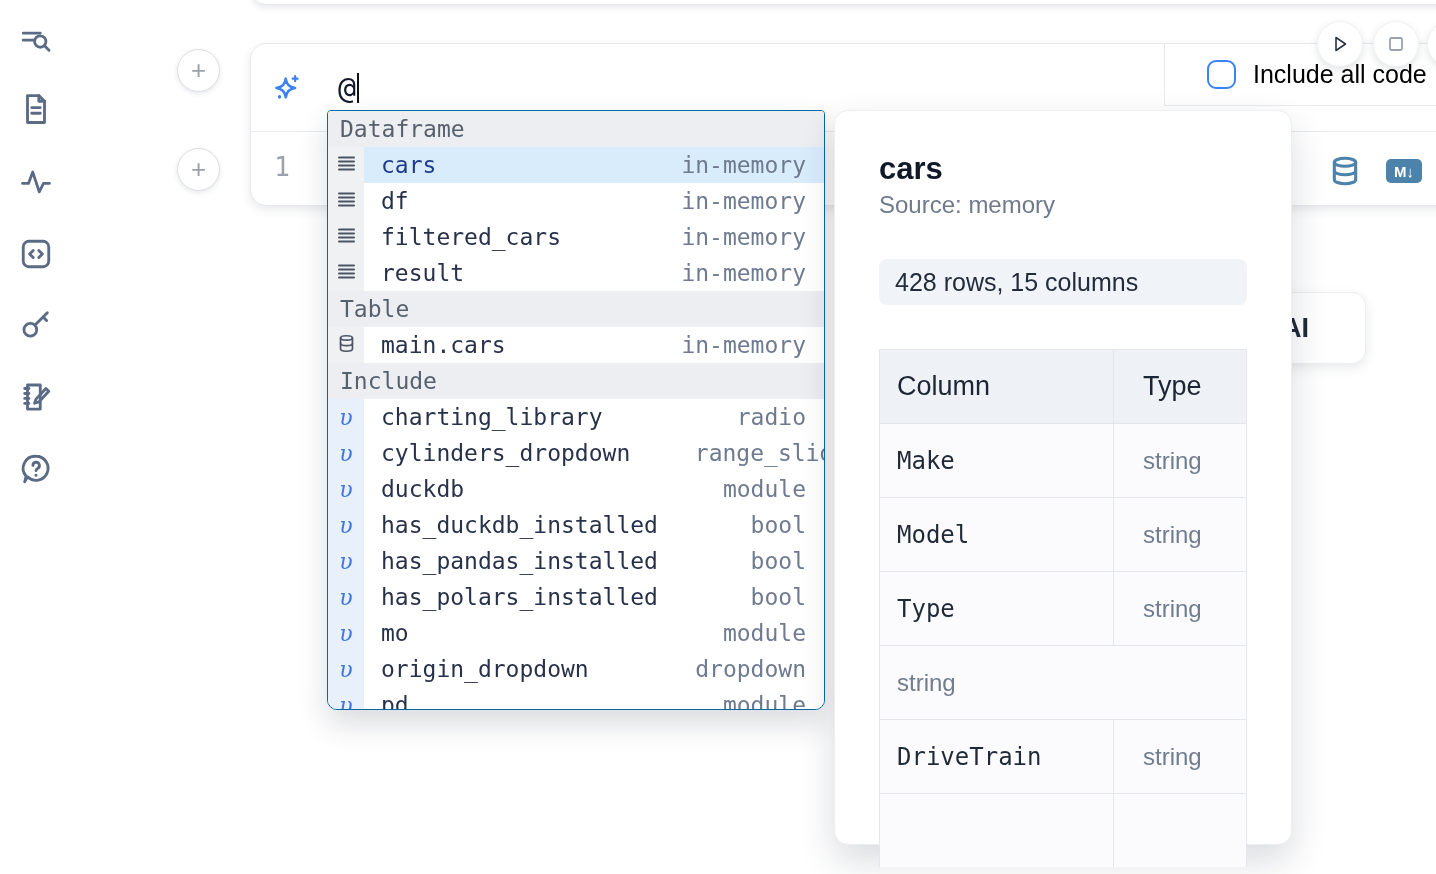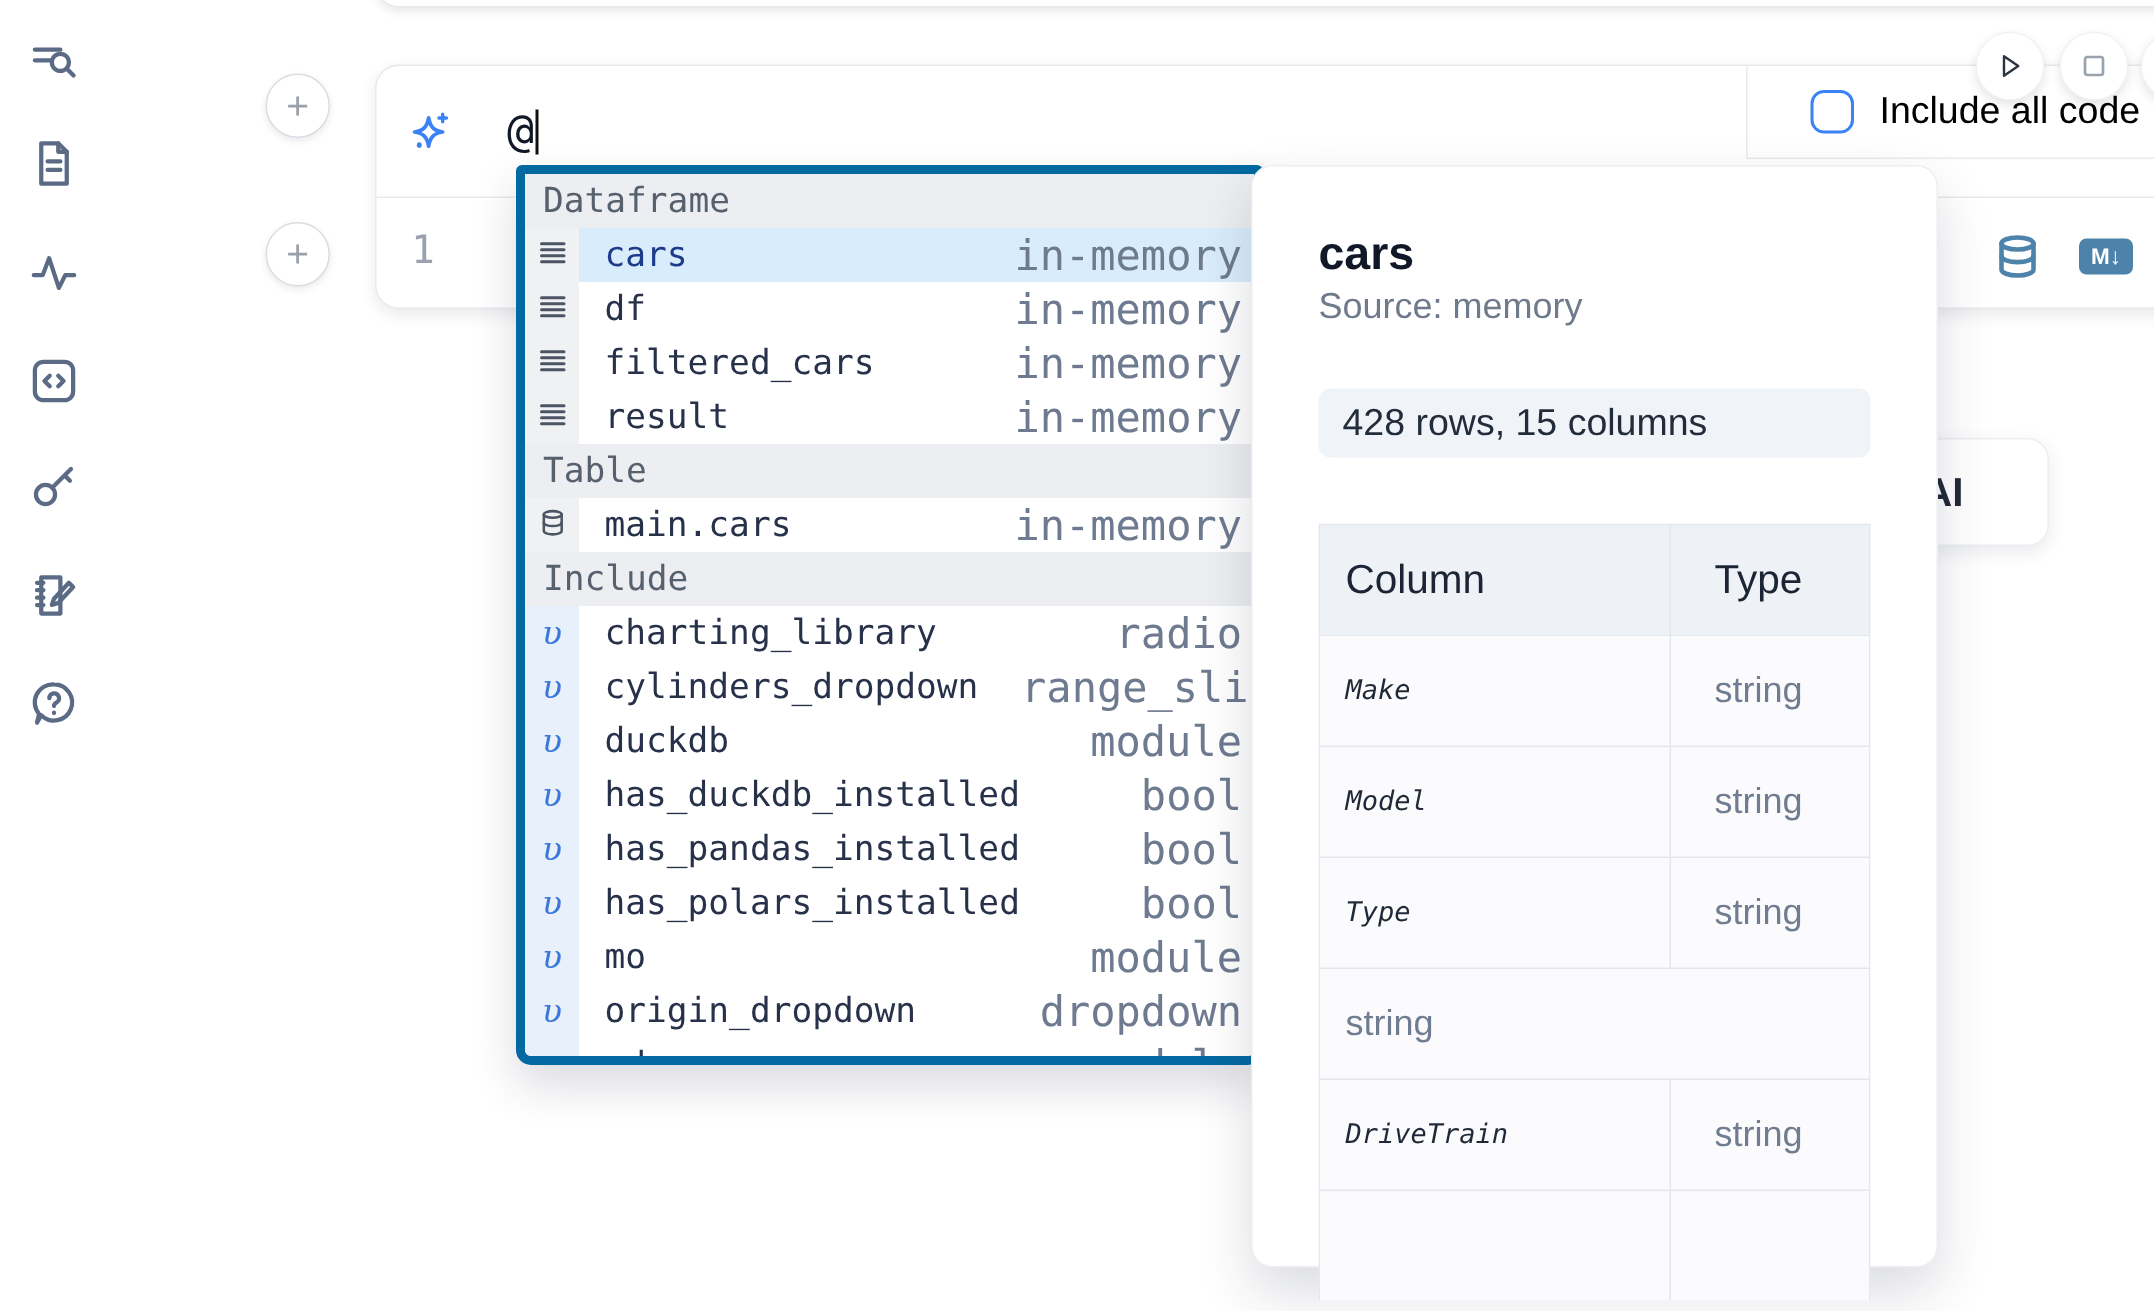--- a/index.html
+++ b/index.html
@@ -57,54 +57,54 @@
     display:flex; align-items:center; justify-content:center; z-index:6; cursor:pointer; }
 
   
   .gen-ai-card { position:absolute; left:1040px; top:292px; width:326px; height:72px;
     background:#fff; border:1px solid #eceef1; border-radius:14px;
     box-shadow:0 4px 12px rgba(40,50,70,.10); z-index:5;
     display:flex; align-items:center; justify-content:center; cursor:pointer; }
   .gen-ai-label { font-size:27px; font-weight:bold; color:#1f2937; white-space:nowrap; }
 
   
-  .dropdown { position:absolute; left:344px; top:110px; width:498px; height:600px;
-    background:#fff; border:6px solid #0369a1; border-radius:4px 4px 10px 10px;
+  .dropdown { position:absolute; left:327px; top:110px; width:498px; height:600px;
+    background:#fff; border:1px solid #0369a1; border-radius:4px 4px 10px 10px;
     box-shadow:0 14px 30px rgba(30,40,60,.16); overflow:hidden; z-index:10; }
   .ac-header { height:36px; background:#eceef1; color:#57616e; font-size:23px;
     display:flex; align-items:center; padding-left:12px; }
   .ac-row { height:36px; display:flex; align-items:stretch; cursor:pointer; }
   .ac-gutter { width:36px; flex:none; display:flex; align-items:center; justify-content:center; }
   .ac-gutter.g-gray { background:#eff1f3; }
   .ac-gutter.g-blue { background:#e7f0fb; }
   .ac-main { flex:1; display:flex; align-items:center; background:#fff; min-width:0; }
   .ac-row.selected .ac-main { background:#d9ecfc; }
   .ac-name { margin-left:17px; font-size:23px; color:#27314a; white-space:nowrap; }
   .ac-row.selected .ac-name { color:#1e3a8a; }
-  .ac-type { margin-left:auto; padding-right:8px; font-size:28px; color:#6e7a8f; white-space:nowrap; }
+  .ac-type { margin-left:auto; padding-right:18px; font-size:23px; color:#6e7a8f; white-space:nowrap; }
   .ac-type.overflow { margin-right:-55px; }
   .rows-icon svg, .small-db-icon svg { stroke:#4b5563; fill:none; stroke-width:2; stroke-linecap:round; }
   .var-glyph { font-family:"DejaVu Serif", serif; font-style:italic; font-size:22px; color:#3c77dc; }
 
   
   .panel { position:absolute; left:834px; top:110px; width:458px; height:735px;
     background:#fff; border:1px solid #eceef1; border-radius:14px;
     box-shadow:0 16px 36px rgba(30,40,60,.16); z-index:20; }
   .panel-title { position:absolute; left:44px; top:40px; font-size:31px; font-weight:bold; color:#111827; }
   .panel-source { position:absolute; left:44px; top:80px; font-size:24px; color:#6f7a8a; }
   .panel-shape { position:absolute; left:44px; top:148px; width:368px; height:46px;
     background:#f0f4f9; border-radius:8px; display:flex; align-items:center;
     padding-left:16px; font-size:25px; color:#232c3b; }
   .panel-table { position:absolute; left:44px; top:238px; width:368px; height:572px; overflow:hidden; }
   .pt-row { display:flex; border-left:1px solid #e3e6eb; border-right:1px solid #e3e6eb; border-top:1px solid #e3e6eb; height:74px; background:#fbfbfd;gap:12px; }
   .pt-row.header { background:#eef1f6; }
   .pt-c1 { width:234px; border-right:1px solid #e3e6eb; display:flex; align-items:center; padding-left:17px; min-width:0; }
   .pt-c2 { flex:1; display:flex; align-items:center; padding-left:17px; }
   .pt-head-txt { font-size:27px; color:#1c2535; }
-  .pt-col-name { font-size:18px; color:#1f2937; white-space:nowrap;font-style:italic; }
+  .pt-col-name { font-size:24px; color:#1f2937; white-space:nowrap; }
   .pt-col-type { font-size:24px; color:#707c8f;text-align:center; }
 </style>
 </head>
 <body>
 
 <div class="sidebar">
   <div class="sb-icon" style="top:25px">
     <svg width="34" height="34" viewBox="0 0 24 24">
         <path d="M3 5h12M3 10h7"></path>
         <circle cx="15" cy="11" r="4"></circle>

